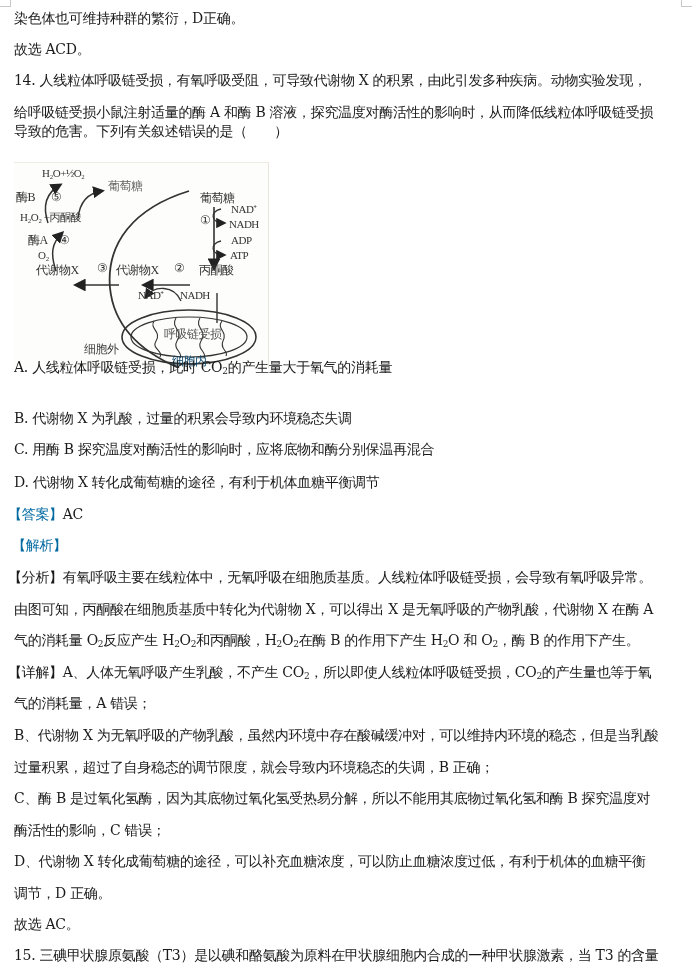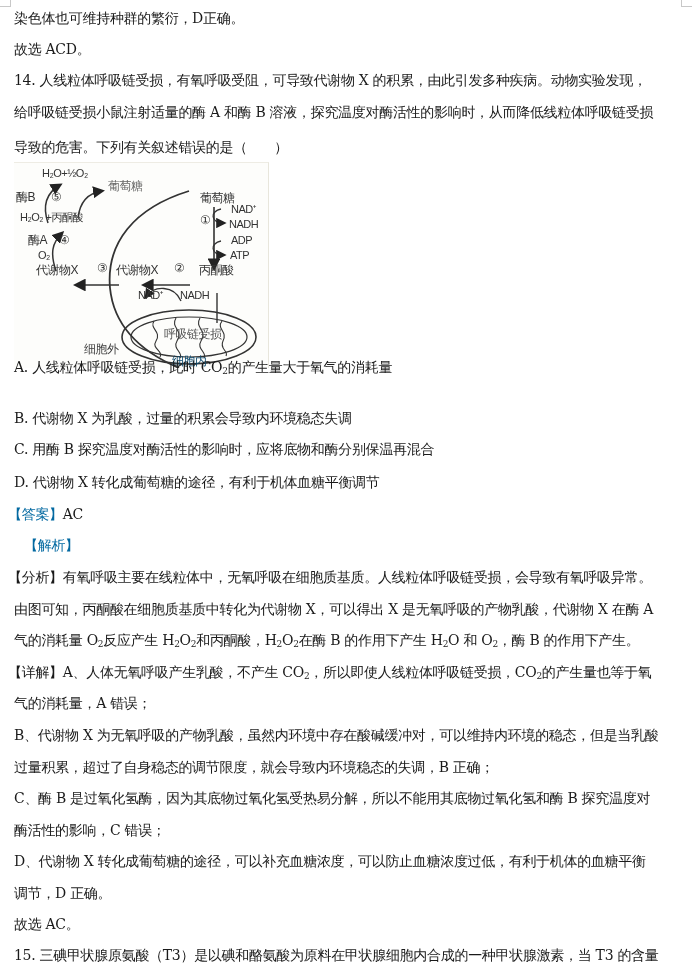--- a/index.html
+++ b/index.html
@@ -18,39 +18,39 @@
   }
   .tag-blue { color: #0369a1; }
   sub { font-size: 9px; vertical-align: -2px; line-height: 0; }
   .diagram {
     position: absolute; left: 14px; top: 162px; width: 254px; height: 205px;
     background: #fdfdfb; border-right: 1px solid #e8e6dc; border-top: 1px solid #eeece4;
   }
   .diagram svg { position: absolute; left: 0; top: 0; }
   .dlabel {
     position: absolute; font-size: 12px; line-height: 13px; color: #333;
-    white-space: nowrap; font-family: Liberation Sans, sans-serif; letter-spacing: -0.5px;
+    white-space: nowrap; font-family: Liberation Serif, serif; letter-spacing: -0.5px;
   }
   .dlabel.small { font-size: 11px; }
 </style>
 </head>
 <body>
 
 <div class="crop-mark crop-tl"></div>
 <div class="crop-mark crop-tr"></div>
 
 <div class="line" style="top:8px">染色体也可维持种群的繁衍，D正确。</div>
 <div class="line" style="top:39px">故选 ACD。</div>
 
 <div class="line" style="top:70px">
   <span>14.</span>
   <span>人线粒体呼吸链受损，有氧呼吸受阻，可导致代谢物 X 的积累，由此引发多种疾病。动物实验发现，</span>
 </div>
 <div class="line" style="top:102px">给呼吸链受损小鼠注射适量的酶 A 和酶 B 溶液，探究温度对酶活性的影响时，从而降低线粒体呼吸链受损</div>
-<div class="line" style="top:137px">导致的危害。下列有关叙述错误的是（　　）</div>
+<div class="line" style="top:121px">导致的危害。下列有关叙述错误的是（　　）</div>
 
 <div class="diagram">
   <svg width="254" height="205" viewBox="0 0 254 205">
     <defs>
       <marker id="ah" markerWidth="8" markerHeight="8" refX="6" refY="4" orient="auto">
         <path d="M0,0 L8,4 L0,8 z" fill="#222"></path>
       </marker>
     </defs>
 
     <path d="M175,28 C120,45 92,80 96,125 C100,165 130,190 165,205" fill="none" stroke="#333" stroke-width="1.8"></path>
@@ -123,21 +123,21 @@
   <span>用酶 B 探究温度对酶活性的影响时，应将底物和酶分别保温再混合</span>
 </div>
 <div class="line" style="top:472px">
   <span>D.</span>
   <span>代谢物 X 转化成葡萄糖的途径，有利于机体血糖平衡调节</span>
 </div>
 
 <div class="line" style="top:504px;left:8px">
   <span class="tag-blue">【答案】</span><span>AC</span>
 </div>
-<div class="line" style="top:535px;left:24px">
+<div class="line" style="top:535px;left:12px">
   <span class="tag-blue">【解析】</span>
 </div>
 
 <div class="line" style="top:567px;left:8px">
   <span>【分析】</span><span>有氧呼吸主要在线粒体中，无氧呼吸在细胞质基质。人线粒体呼吸链受损，会导致有氧呼吸异常。</span>
 </div>
 <div class="line" style="top:599px">由图可知，丙酮酸在细胞质基质中转化为代谢物 X，可以得出 X 是无氧呼吸的产物乳酸，代谢物 X 在酶 A</div>
 <div class="line" style="top:630px">
   <span>气的消耗量 O</span><sub>2</sub><span>反应产生 H</span><sub>2</sub><span>O</span><sub>2</sub><span>和丙酮酸，H</span><sub>2</sub><span>O</span><sub>2</sub><span>在酶 B 的作用下产生 H</span><sub>2</sub><span>O 和 O</span><sub>2</sub><span>，酶 B 的作用下产生。</span>
 </div>

